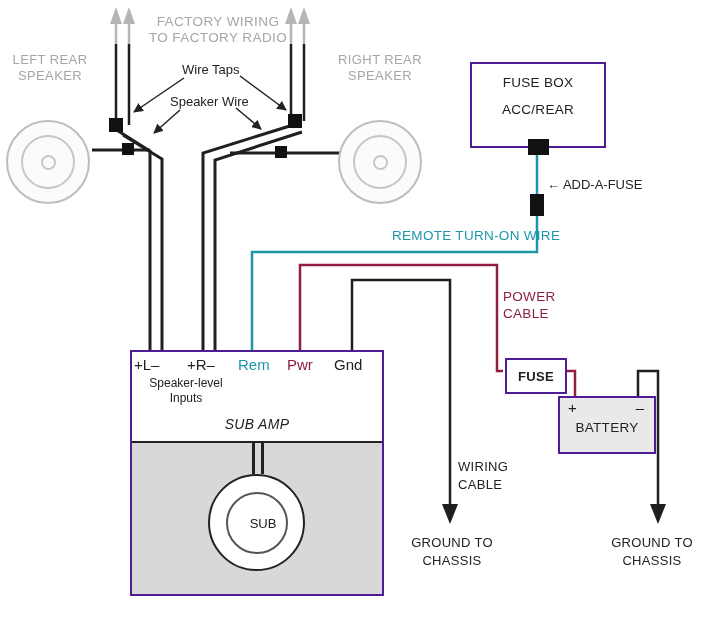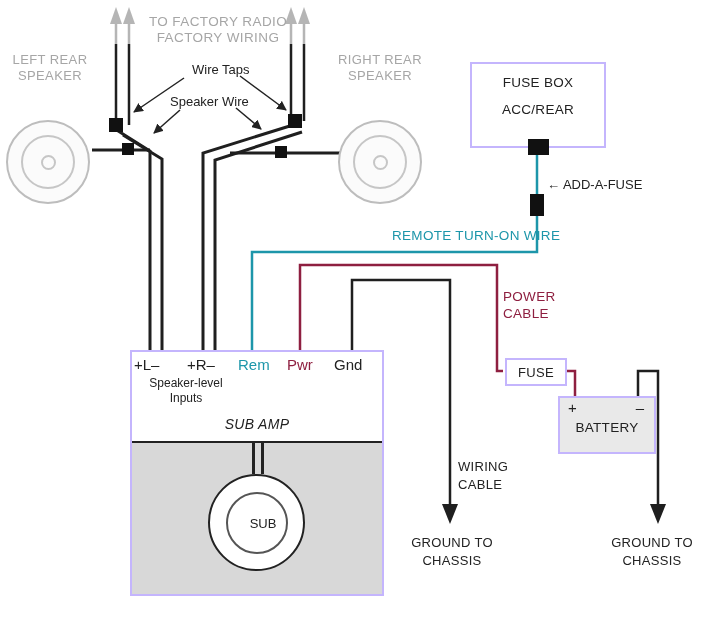--- a/index.html
+++ b/index.html
@@ -9,36 +9,36 @@
   .w{fill:none;stroke-linejoin:miter;stroke-linecap:butt;}
   .w-black{stroke:var(--wire-black);}
   .w-teal{stroke:var(--teal);}
   .w-maroon{stroke:var(--maroon);}
   .w-gray{stroke:#b5b5b5;}
   .lbl{position:absolute;font-size:13px;line-height:16px;color:#222;white-space:nowrap;}
   .center{text-align:center;white-space:normal;}
   .gray{color:var(--factory-gray);letter-spacing:.4px;}
   .teal-text{color:var(--teal);}
   .maroon-text{color:var(--maroon);}
-  .box{position:absolute;border:2px solid #c4b5fd;background:#fff;box-sizing:border-box;}
+  .box{position:absolute;border:2px solid #4c1d95;background:#fff;box-sizing:border-box;}
   .term{position:absolute;top:356px;font-size:15px;font-weight:500;white-space:nowrap;}
   
   .speaker{position:absolute;width:84px;height:84px;border:2px solid #bdbdbd;border-radius:50%;
            background:#fbfbfb;display:flex;align-items:center;justify-content:center;box-sizing:border-box;}
   .speaker-mid{width:54px;height:54px;border:2px solid #c6c6c6;border-radius:50%;
            display:flex;align-items:center;justify-content:center;box-sizing:border-box;}
   .speaker-dot{width:15px;height:15px;border:2px solid #c6c6c6;border-radius:50%;box-sizing:border-box;}
   
   #fusebox{left:470px;top:62px;width:136px;height:86px;}
   #fusebox .t1{margin-top:11px;text-align:center;font-size:13.5px;letter-spacing:.3px;}
   #fusebox .t2{margin-top:12px;text-align:center;font-size:13.5px;letter-spacing:.3px;}
   #fusebox-tab{position:absolute;left:56px;bottom:-9px;width:21px;height:16px;background:#111;}
   
-  #fuse{left:505px;top:358px;width:62px;height:28px;display:flex;align-items:center;justify-content:center;
-        font-size:13px;letter-spacing:.3px;}
+  #fuse{left:505px;top:358px;width:62px;height:36px;display:flex;align-items:center;justify-content:center;
+        font-size:13px;letter-spacing:.3px;font-weight:bold;}
   #battery{left:558px;top:396px;width:98px;height:58px;background:#e9e9e9;}
   #battery .plus{position:absolute;left:8px;top:1px;font-size:15px;}
   #battery .minus{position:absolute;right:10px;top:1px;font-size:15px;}
   #battery .name{position:absolute;left:0;top:22px;width:100%;text-align:center;font-size:13.5px;letter-spacing:.3px;}
   
   #amp{left:130px;top:350px;width:254px;height:246px;display:flex;flex-direction:column;}
   #amp-top{height:89px;border-bottom:2.5px solid #222;background:#fff;}
   #amp-bottom{flex:1;background:#d8d8d8;}
   .stem{position:absolute;width:2.5px;height:33px;background:#222;top:441px;}
   #sub-outer{position:absolute;left:208px;top:474px;width:97px;height:97px;border:2.5px solid #222;
@@ -109,28 +109,28 @@
     <div class="speaker-mid">
       <div class="speaker-dot"></div>
     </div>
   </div>
 
   <div class="lbl gray center" style="left:4px;top:52px;width:92px;">
     <div>LEFT REAR</div>
     <div>SPEAKER</div>
   </div>
   <div class="lbl gray center" style="left:138px;top:14px;width:160px;font-size:13.5px;">
+    <div>FACTORY WIRING</div>
     <div>TO FACTORY RADIO</div>
-    <div>FACTORY WIRING</div>
   </div>
   <div class="lbl gray center" style="left:334px;top:52px;width:92px;">
     <div>RIGHT REAR</div>
     <div>SPEAKER</div>
   </div>
-  <div class="lbl" style="left:192px;top:62px;">Wire Taps</div>
+  <div class="lbl" style="left:182px;top:62px;">Wire Taps</div>
   <div class="lbl" style="left:170px;top:94px;">Speaker Wire</div>
 
   <div class="box" id="fusebox">
     <div class="t1">FUSE BOX</div>
     <div class="t2">ACC/REAR</div>
     <div id="fusebox-tab"></div>
   </div>
   <div class="lbl" style="left:547px;top:177px;">← ADD-A-FUSE</div>
 
   <div class="lbl teal-text" style="left:352px;top:228px;font-size:13.5px;letter-spacing:.3px;margin-left:40px;">REMOTE TURN-ON WIRE</div>

